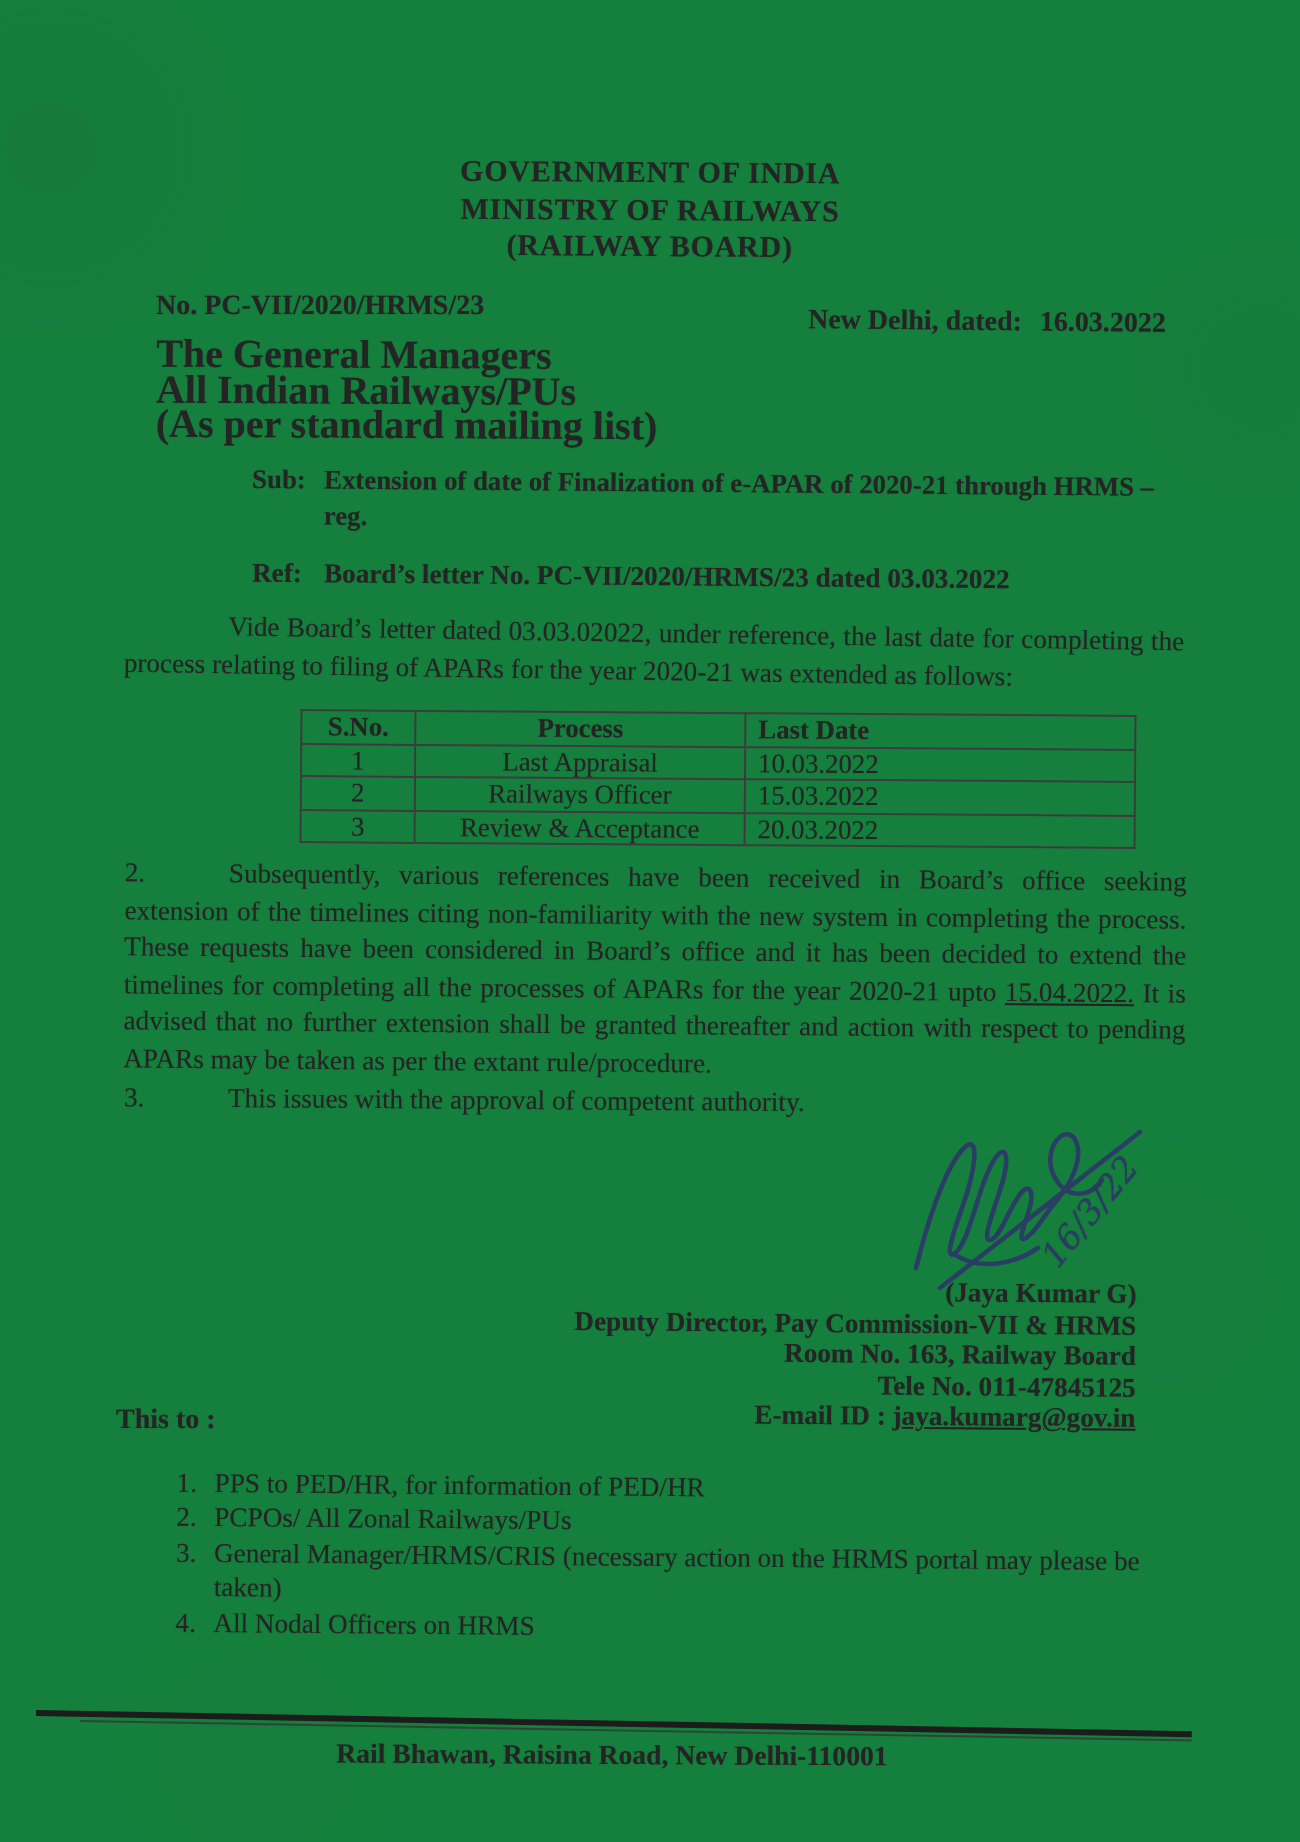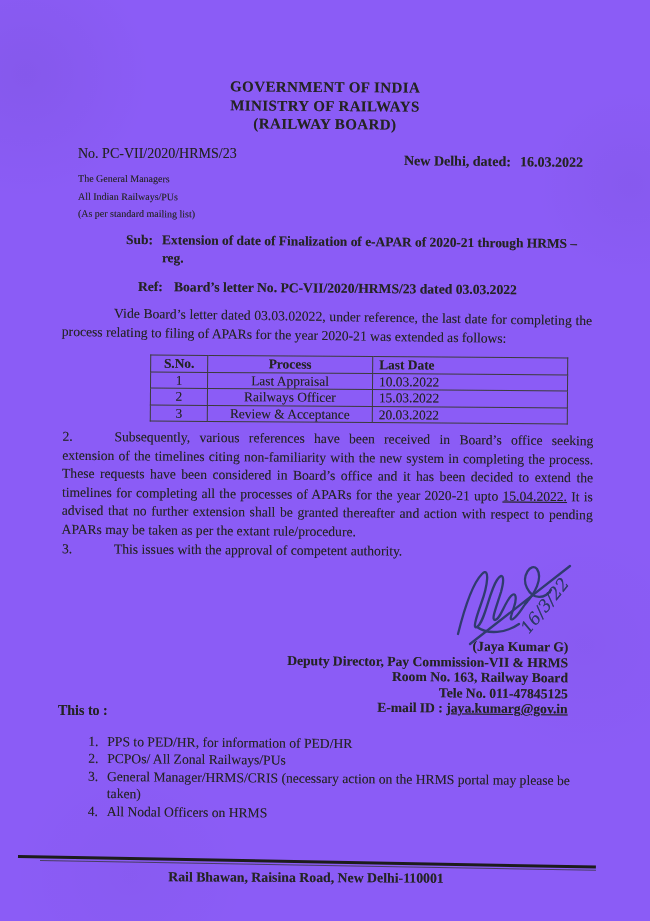--- a/index.html
+++ b/index.html
@@ -1,48 +1,48 @@
 <!DOCTYPE html>
 <html><head>
 <meta charset="utf-8">
 <style>
   html,body{margin:0;padding:0;background:#e9e9e7;}
   .sheet{
     position:relative;
     width:650px;height:921px;
     margin:0 auto;
-    background:#8b5cf6;
+    background:#15803d;
     overflow:hidden;
     font-family:"Liberation Serif","DejaVu Serif",serif;
     color:#242424;
     text-shadow:0 0 .6px rgba(45,45,45,.45);
   }
   .sheet::before{
     content:"";position:absolute;inset:0;pointer-events:none;
     background:
       radial-gradient(circle at 4% 8%, rgba(0,0,0,.045), transparent 12%),
       radial-gradient(circle at 97% 20%, rgba(0,0,0,.03), transparent 10%),
       radial-gradient(circle at 90% 70%, rgba(0,0,0,.02), transparent 14%),
       radial-gradient(circle at 20% 95%, rgba(0,0,0,.02), transparent 12%);
   }
   .abs{position:absolute;}
   .hdr{
     left:0;top:78px;width:650px;text-align:center;
     font-weight:700;font-size:15px;line-height:18.5px;letter-spacing:.4px;
     transform:rotate(.4deg);
   }
-  .letterno{left:78px;top:146px;font-weight:400;font-size:14px;}
+  .letterno{left:78px;top:146px;font-weight:700;font-size:14px;}
   .placedate{left:404px;top:154px;font-weight:700;font-size:14px;transform:rotate(.6deg);}
   .placedate .dt{margin-left:9px;}
-  .addr{left:78px;top:170px;font-weight:400;font-size:10px;line-height:17.5px;transform:rotate(.3deg);}
+  .addr{left:78px;top:170px;font-weight:700;font-size:20px;line-height:17.5px;transform:rotate(.3deg);}
   .subrow{left:126px;top:233px;width:466px;display:flex;font-weight:700;font-size:13.4px;line-height:18px;transform:rotate(.5deg);}
   .subrow .lbl{flex:none;width:36px;}
   .subrow .txt{width:455px;}
   .refrow{left:126px;top:281px;width:500px;display:flex;font-weight:700;font-size:13.6px;transform:rotate(.5deg);}
-  .refrow .lbl{flex:none;width:36px;margin-left:12px;}
+  .refrow .lbl{flex:none;width:36px;}
   .para{font-size:13.6px;line-height:19px;text-align:justify;}
   .p1{left:62px;top:307px;width:530px;text-indent:52px;transform:rotate(.9deg);}
   .tbl{left:150px;top:356px;transform:rotate(.4deg);border-collapse:collapse;font-size:13.4px;}
   .tbl td,.tbl th{border:1.4px solid #3c3c3c;padding:0 6px;height:15.6px;line-height:15.6px;text-align:left;font-size:13.4px;}
   .tbl th{font-weight:700;}
   .tbl .c-sno{width:44px;text-align:center;}
   .tbl .c-proc{width:152px;text-align:center;}
   .tbl .c-date{width:182px;}
   .p2{left:62px;top:430px;width:531px;line-height:18.6px;transform:rotate(.5deg);}
   .p3{left:62px;top:541px;width:531px;transform:rotate(.4deg);}

